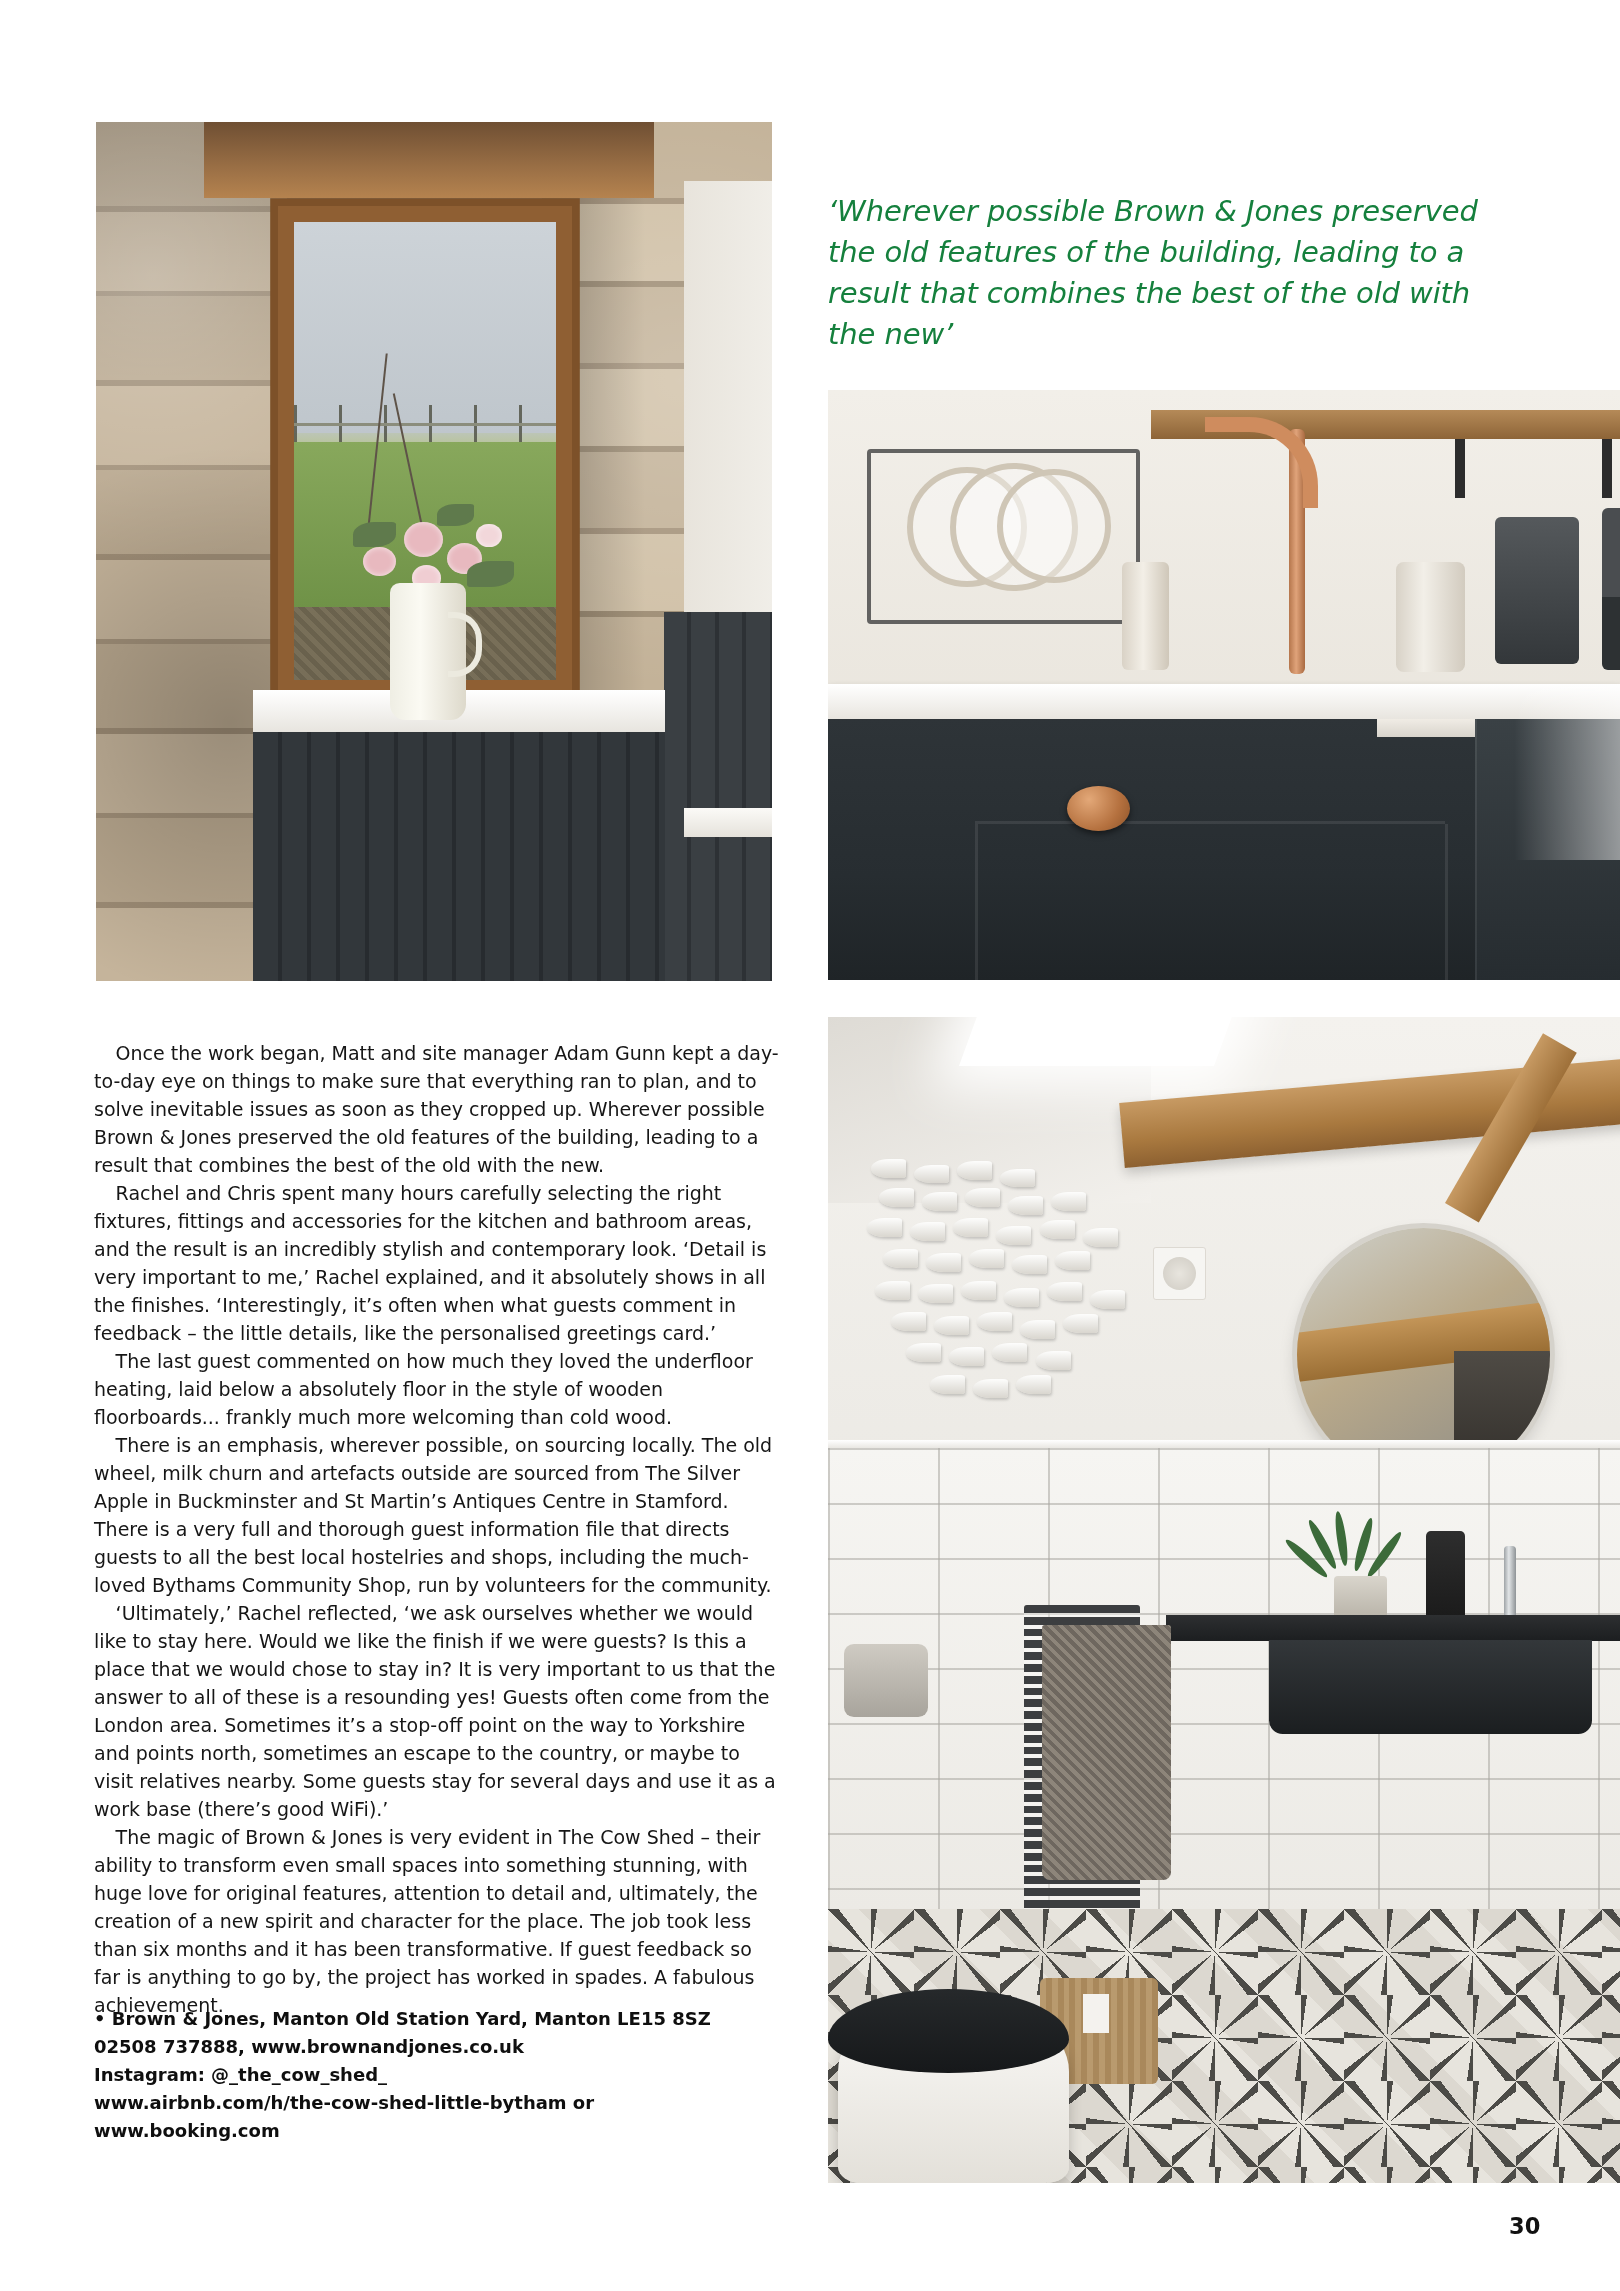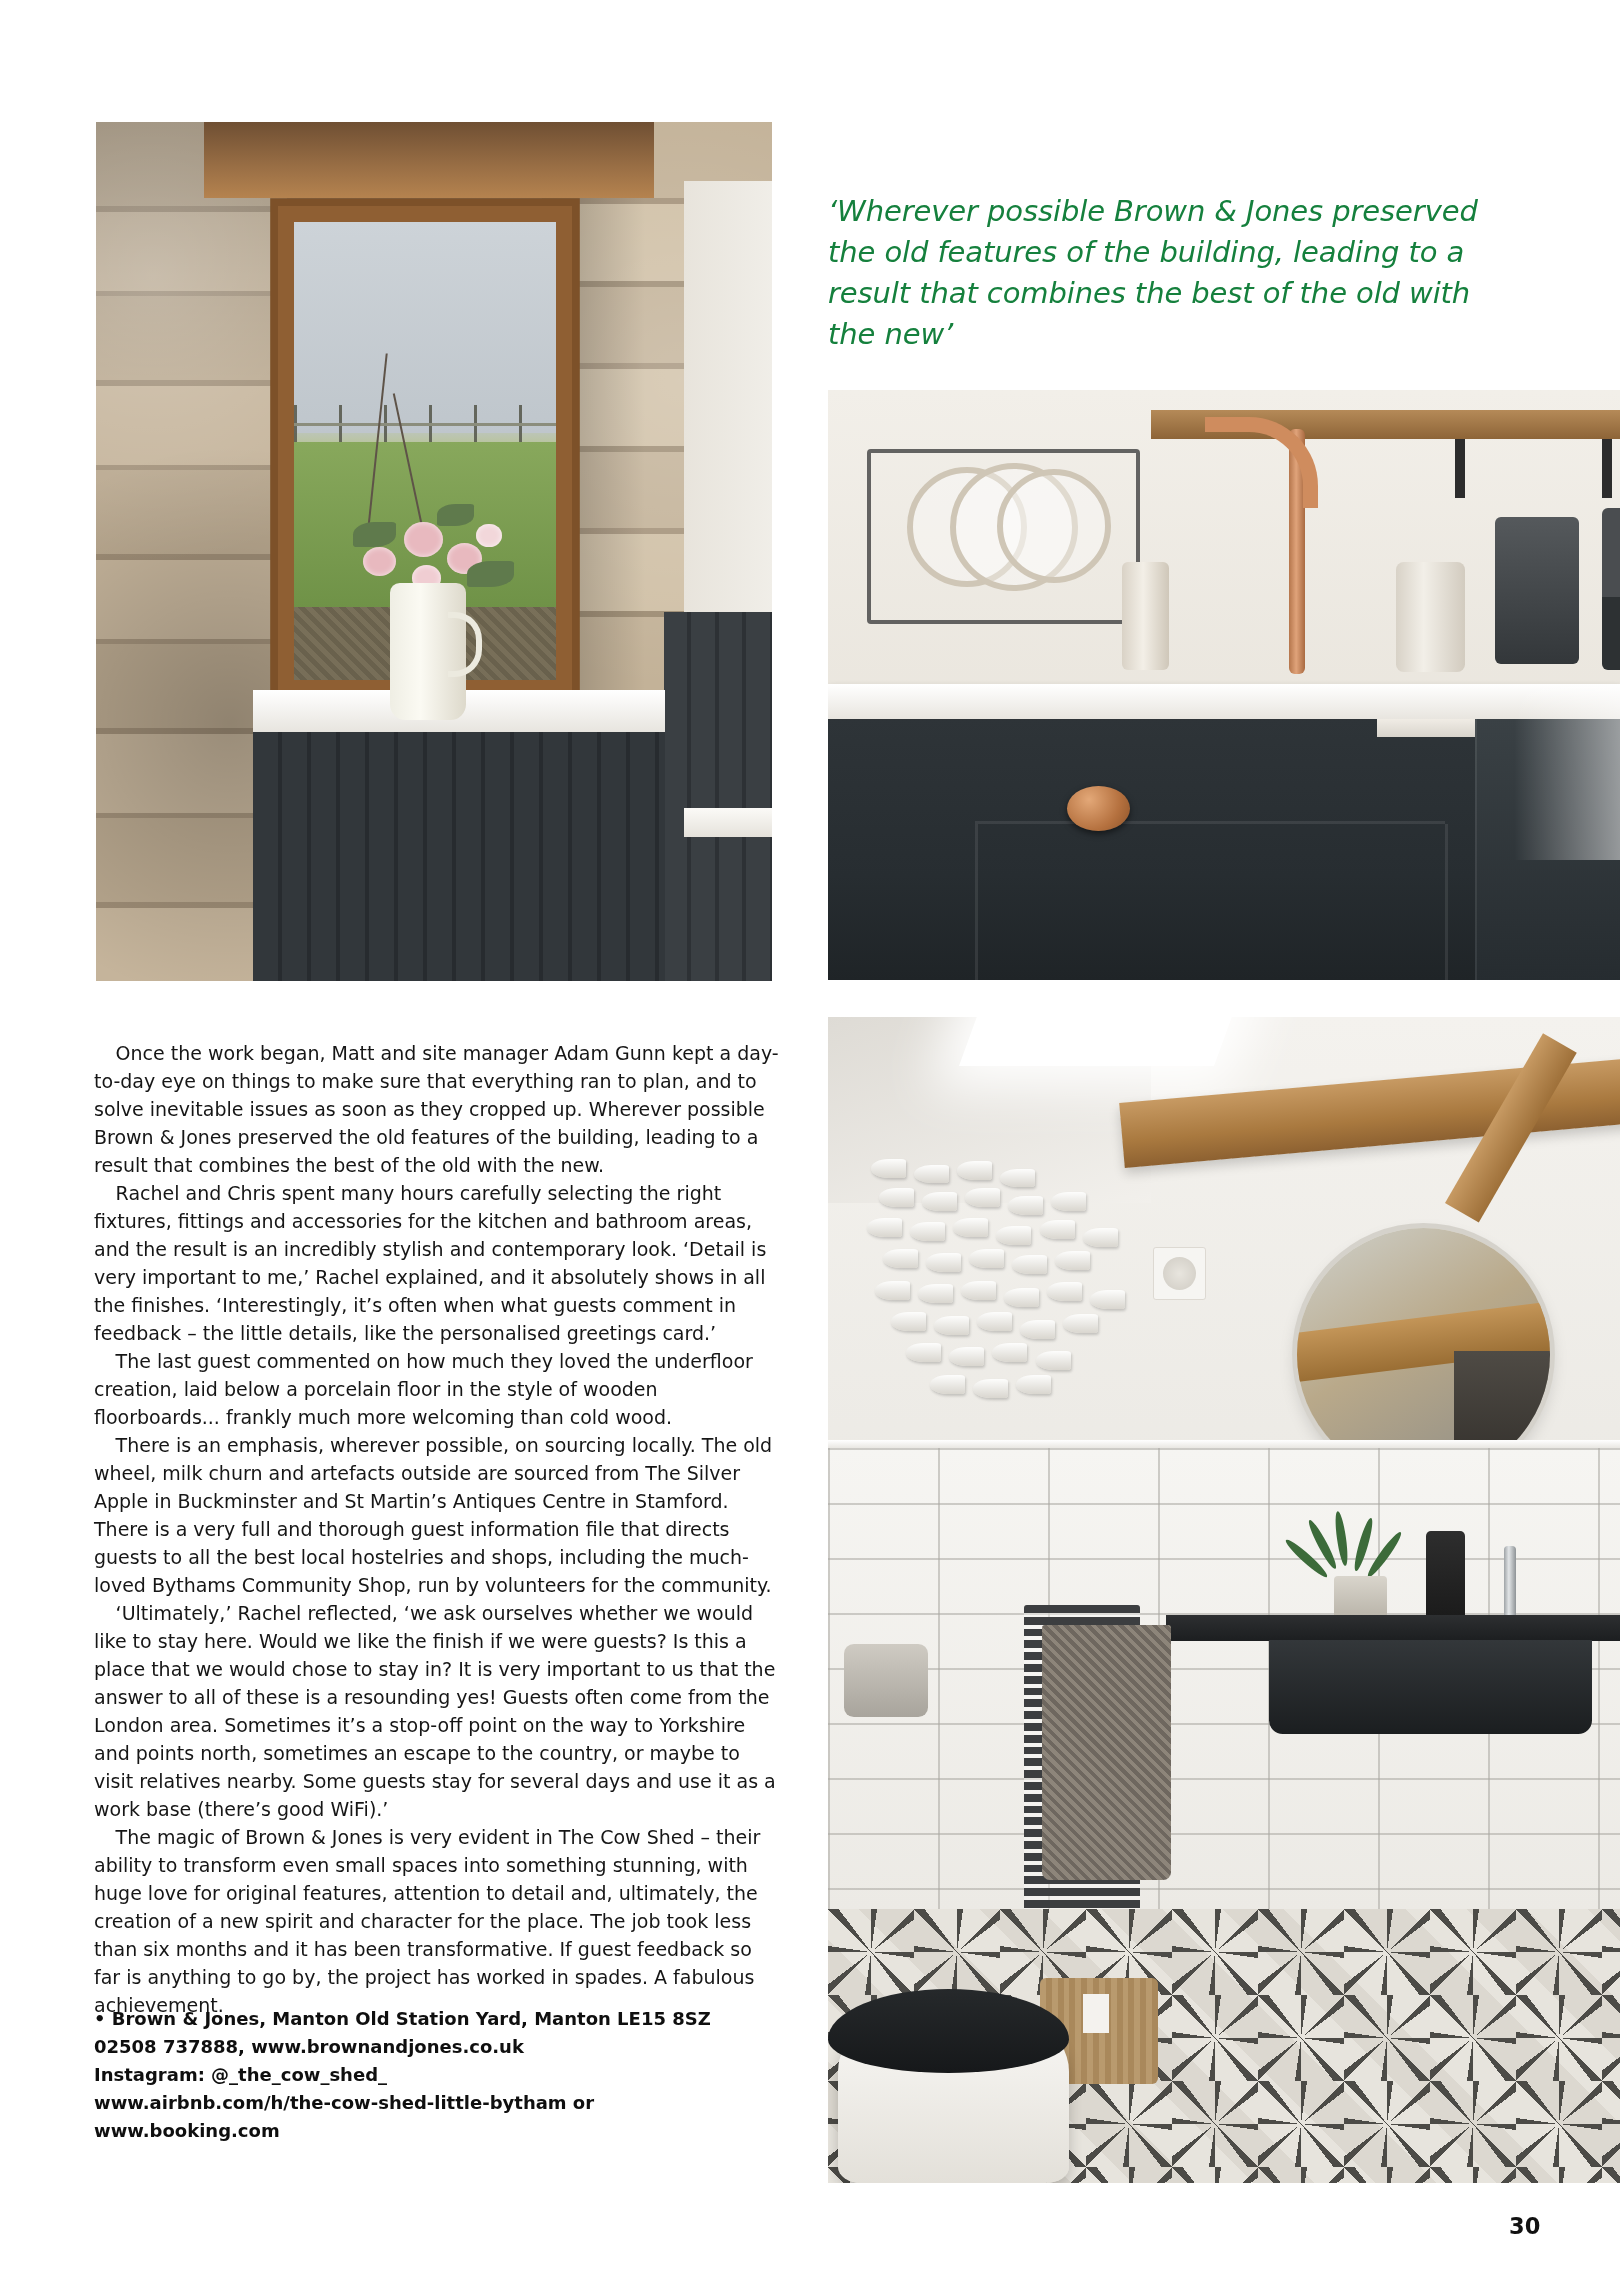--- a/index.html
+++ b/index.html
@@ -527,21 +527,21 @@
     <div class="pk-cab-line"></div>
     <div class="pk-cab-line2"></div>
     <div class="pk-cab-line3"></div>
     <div class="pk-knob"></div>
     <div class="pk-window-glow"></div>
   </div>
 
   <div class="bodycol">
     <p>Once the work began, Matt and site manager Adam Gunn kept a day-to-day eye on things to make sure that everything ran to plan, and to solve inevitable issues as soon as they cropped up. Wherever possible Brown &amp; Jones preserved the old features of the building, leading to a result that combines the best of the old with the new.</p>
     <p>Rachel and Chris spent many hours carefully selecting the right fixtures, fittings and accessories for the kitchen and bathroom areas, and the result is an incredibly stylish and contemporary look. ‘Detail is very important to me,’ Rachel explained, and it absolutely shows in all the finishes. ‘Interestingly, it’s often when what guests comment in feedback – the little details, like the personalised greetings card.’</p>
-    <p>The last guest commented on how much they loved the underfloor creation, laid below a porcelain floor in the style of wooden floorboards... frankly much more welcoming than cold wood.</p>
+    <p>The last guest commented on how much they loved the underfloor heating, laid below a absolutely floor in the style of wooden floorboards... frankly much more welcoming than cold wood.</p>
     <p>There is an emphasis, wherever possible, on sourcing locally. The old wheel, milk churn and artefacts outside are sourced from The Silver Apple in Buckminster and St Martin’s Antiques Centre in Stamford. There is a very full and thorough guest information file that directs guests to all the best local hostelries and shops, including the much-loved Bythams Community Shop, run by volunteers for the community.</p>
     <p>‘Ultimately,’ Rachel reflected, ‘we ask ourselves whether we would like to stay here. Would we like the finish if we were guests? Is this a place that we would chose to stay in? It is very important to us that the answer to all of these is a resounding yes! Guests often come from the London area. Sometimes it’s a stop-off point on the way to Yorkshire and points north, sometimes an escape to the country, or maybe to visit relatives nearby. Some guests stay for several days and use it as a work base (there’s good WiFi).’</p>
     <p>The magic of Brown &amp; Jones is very evident in The Cow Shed – their ability to transform even small spaces into something stunning, with huge love for original features, attention to detail and, ultimately, the creation of a new spirit and character for the place. The job took less than six months and it has been transformative. If guest feedback so far is anything to go by, the project has worked in spades. A fabulous achievement.</p>
   </div>
 
   <div class="contact">
     <div>• Brown &amp; Jones, Manton Old Station Yard, Manton LE15 8SZ</div>
     <div>02508 737888, www.brownandjones.co.uk</div>
     <div>Instagram: @_the_cow_shed_</div>
     <div>www.airbnb.com/h/the-cow-shed-little-bytham or www.booking.com</div>

